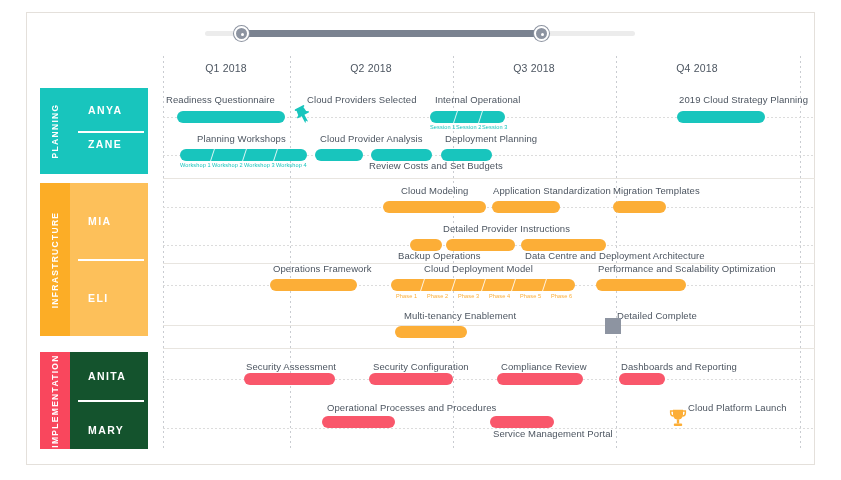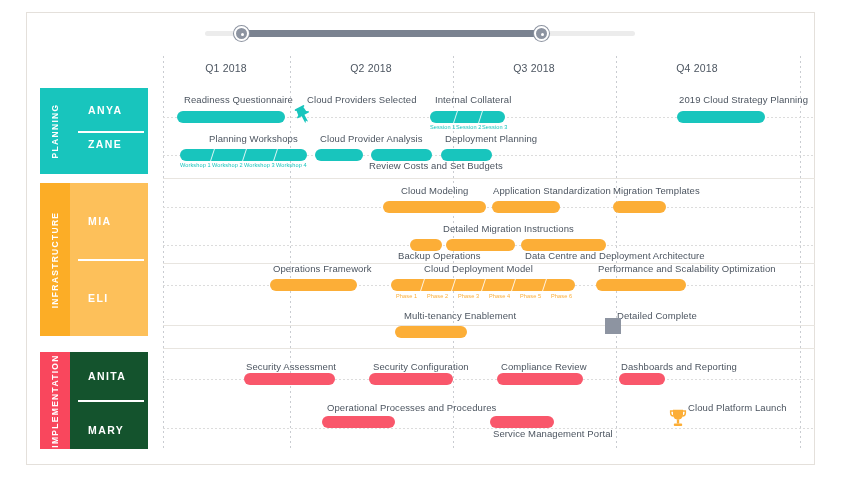--- a/index.html
+++ b/index.html
@@ -152,45 +152,45 @@
   <div class="secline" style="top:178px;"></div>
   <div class="rowline" style="top:207px;"></div>
   <div class="rowline" style="top:245px;"></div>
   <div class="secline" style="top:263px;"></div>
   <div class="rowline" style="top:285px;"></div>
   <div class="secline" style="top:325px;"></div>
   <div class="secline" style="top:348px;"></div>
   <div class="rowline" style="top:379px;"></div>
   <div class="rowline" style="top:428px;"></div>
 
-  <div class="tlabel" style="left:184px;top:94px;">Readiness Questionnaire</div>
+  <div class="tlabel" style="left:166px;top:94px;">Readiness Questionnaire</div>
   <div class="bar teal" style="left:177px;top:111px;width:108px;"></div>
 
   <div class="tlabel" style="left:307px;top:94px;">Cloud Providers Selected</div>
   <div class="pin" style="left:292px;top:104px;">
     <svg viewBox="0 0 24 24" width="22" height="22">
       <g transform="rotate(-28 12 12)">
         <path d="M11 2.5h6c.6 0 1 .5 1 1s-.4 1-1 1h-.6l.7 5.2 2.1 1.6c.5.4.3 1.2-.4 1.2h-5.3v7.8c0 .4-.5.6-.7.2l-1-1.8-.9 1.8c-.2.4-.8.2-.8-.2V12.5H5.5c-.7 0-.9-.8-.4-1.2l2.2-1.6.7-5.2H7.4c-.6 0-1-.5-1-1s.4-1 1-1H11z" fill="#18c5bd"></path>
       </g>
     </svg>
   </div>
 
-  <div class="tlabel" style="left:435px;top:94px;">Internal Collateral</div>
+  <div class="tlabel" style="left:435px;top:94px;">Internal Operational</div>
   <div class="bar teal" style="left:430px;top:111px;width:75px;">
     <div class="segtick" style="left:25px;top:0;"></div>
     <div class="segtick" style="left:50px;top:0;"></div>
   </div>
   <div class="sublabel teal" style="left:430px;top:124px;">Session 1</div>
   <div class="sublabel teal" style="left:456px;top:124px;">Session 2</div>
   <div class="sublabel teal" style="left:482px;top:124px;">Session 3</div>
 
   <div class="tlabel" style="left:679px;top:94px;">2019 Cloud Strategy Planning</div>
   <div class="bar teal" style="left:677px;top:111px;width:88px;"></div>
 
-  <div class="tlabel" style="left:199px;top:133px;padding-left:10px;">Planning Workshops</div>
+  <div class="tlabel" style="left:187px;top:133px;padding-left:10px;">Planning Workshops</div>
   <div class="bar teal" style="left:180px;top:149px;width:127px;">
     <div class="segtick" style="left:32px;top:0;"></div>
     <div class="segtick" style="left:64px;top:0;"></div>
     <div class="segtick" style="left:95px;top:0;"></div>
   </div>
   <div class="sublabel teal" style="left:180px;top:162px;">Workshop 1</div>
   <div class="sublabel teal" style="left:212px;top:162px;">Workshop 2</div>
   <div class="sublabel teal" style="left:244px;top:162px;">Workshop 3</div>
   <div class="sublabel teal" style="left:276px;top:162px;">Workshop 4</div>
 
@@ -205,21 +205,21 @@
 
   <div class="tlabel" style="left:401px;top:185px;">Cloud Modeling</div>
   <div class="bar amber" style="left:383px;top:201px;width:103px;"></div>
 
   <div class="tlabel" style="left:493px;top:185px;">Application Standardization</div>
   <div class="bar amber" style="left:492px;top:201px;width:68px;"></div>
 
   <div class="tlabel" style="left:613px;top:185px;">Migration Templates</div>
   <div class="bar amber" style="left:613px;top:201px;width:53px;"></div>
 
-  <div class="tlabel" style="left:443px;top:223px;">Detailed Migration Instructions</div>
+  <div class="tlabel" style="left:443px;top:223px;">Detailed Provider Instructions</div>
   <div class="bar amber" style="left:446px;top:239px;width:69px;"></div>
 
   <div class="tlabel" style="left:398px;top:250px;">Backup Operations</div>
   <div class="bar amber" style="left:410px;top:239px;width:32px;"></div>
 
   <div class="tlabel" style="left:525px;top:250px;">Data Centre and Deployment Architecture</div>
   <div class="bar amber" style="left:521px;top:239px;width:85px;"></div>
 
   <div class="tlabel" style="left:273px;top:263px;">Operations Framework</div>
   <div class="bar amber" style="left:270px;top:279px;width:87px;"></div>

